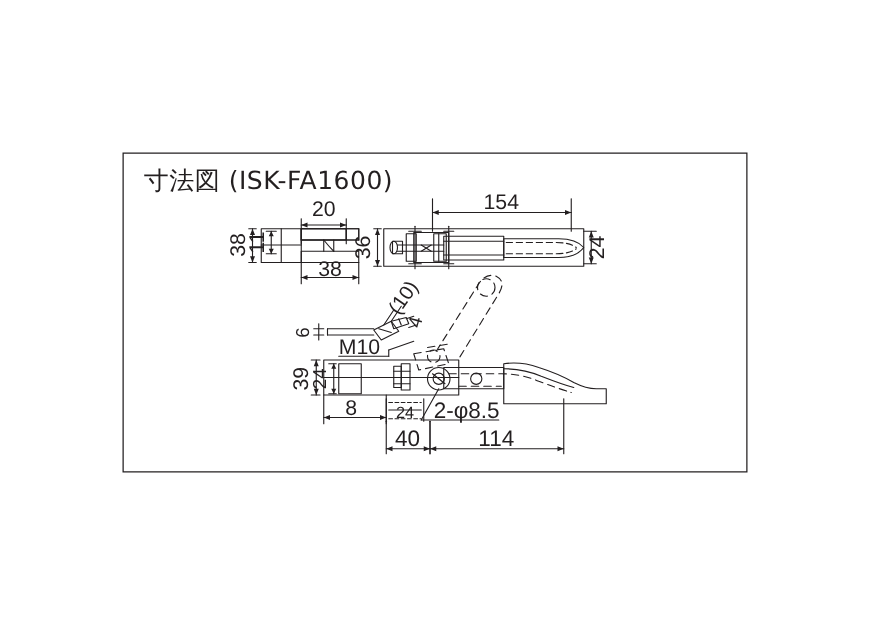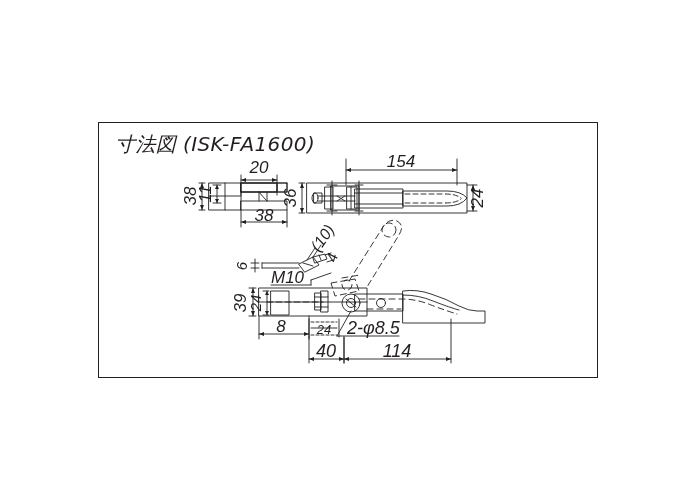--- a/index.html
+++ b/index.html
@@ -24,21 +24,20 @@
   }
   .frame {
     position: absolute;
     left: 98px;
     top: 122px;
     width: 500px;
     height: 256px;
     border: 1.6px solid #231f20;
     background: #ffffff;
     box-sizing: border-box;
-    font-style: italic;
   }
   .title {
     position: absolute;
     left: 16px;
     top: 8px;
     font-size: 20px;
     color: #231f20;
     letter-spacing: 0.4px;
     white-space: nowrap;
     font-family: "DejaVu Sans", "Liberation Sans", sans-serif;

